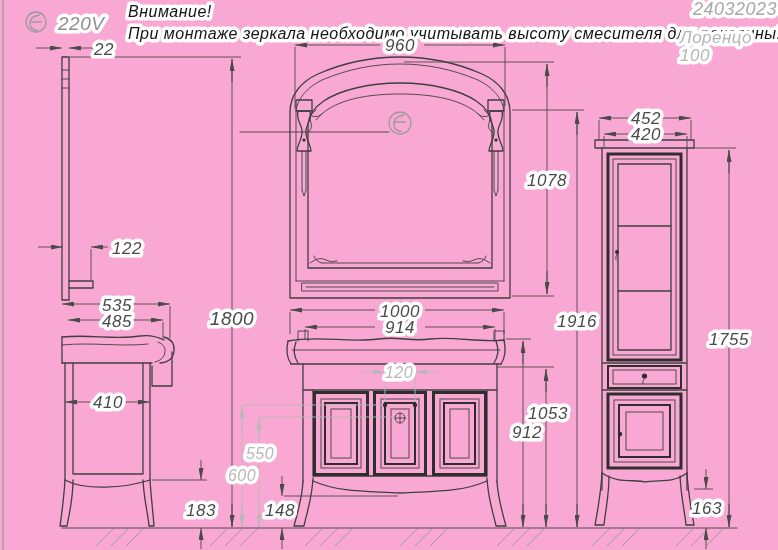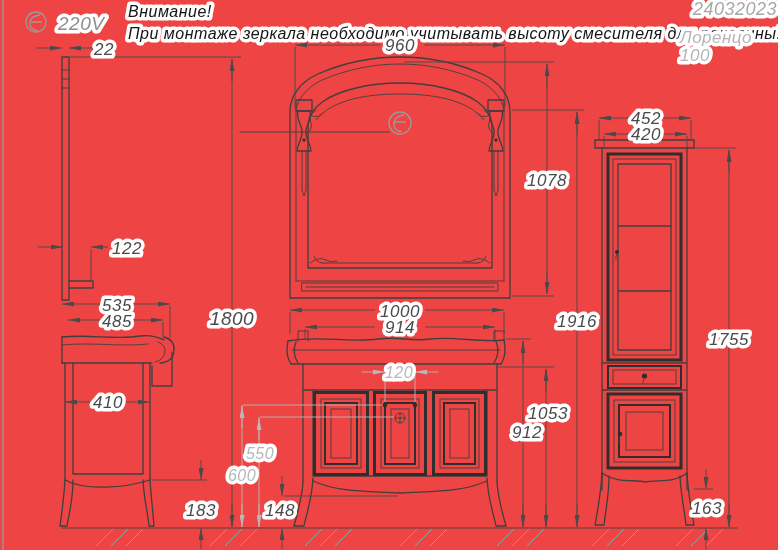--- a/index.html
+++ b/index.html
@@ -1,16 +1,16 @@
 <!DOCTYPE html>
 <html><head>
 <meta charset="utf-8">
 <style>
   html,body{margin:0;padding:0;background:#fff;}
-  .stage{width:778px;height:550px;position:relative;background:#ef4444;overflow:hidden;}
+  .stage{width:778px;height:550px;position:relative;background:#f9a8d4;overflow:hidden;}
   svg{display:block;}
   text{
     font-family:"Liberation Sans", sans-serif;
     font-style:italic;
     fill:#4a4a4a;
     font-size:17px;
     letter-spacing:.5px;
     paint-order:stroke;
     stroke:#ffffff;
     stroke-width:7px;

